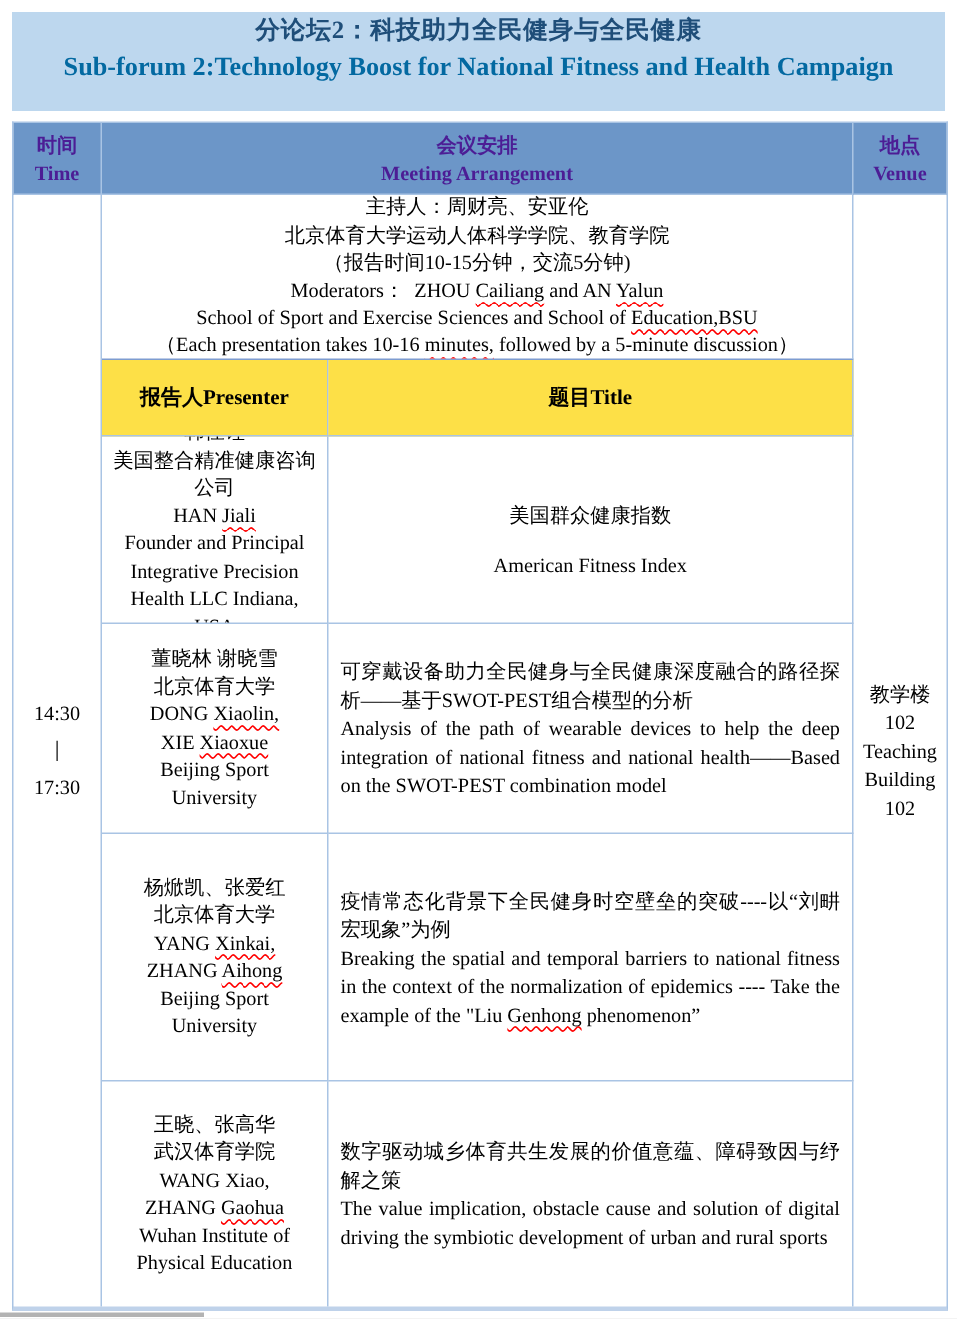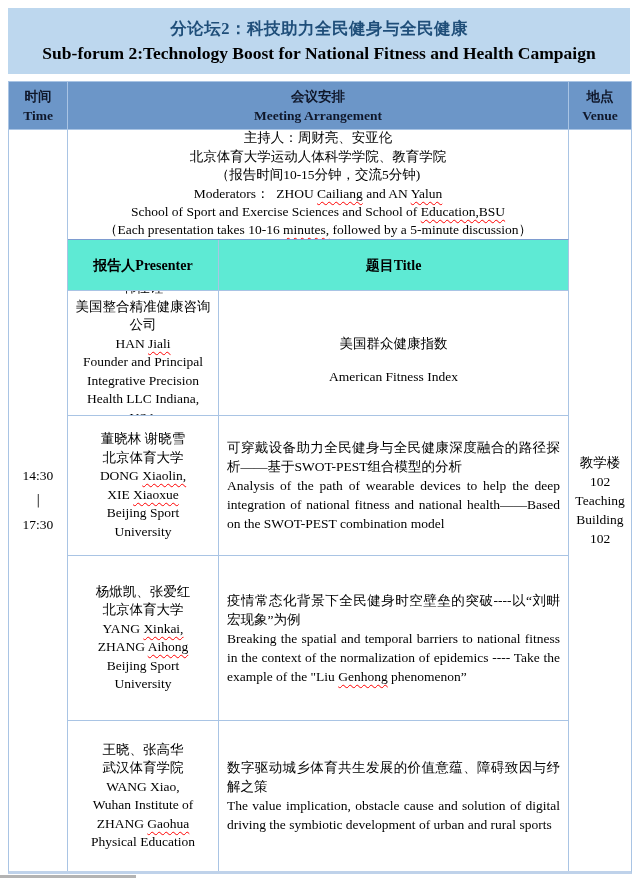--- a/index.html
+++ b/index.html
@@ -8,25 +8,25 @@
     width:638px;height:879px;
     background:#ffffff;
     font-family:"Liberation Serif","DejaVu Serif",serif;
     color:#000;
     overflow:hidden;
   }
   
   .title-band{
     position:absolute;left:8px;top:8px;width:622px;height:66px;
     background:#BDD7EE;
-    display:flex;flex-direction:column;justify-content:center;align-items:center;
+    display:flex;flex-direction:column;justify-content:flex-start;align-items:center;
     text-align:center;
   }
   .title-zh{font-size:16.5px;font-weight:bold;color:#1F4E79;line-height:24px;letter-spacing:.5px;}
-  .title-en{font-size:17.5px;font-weight:bold;color:#000000;line-height:24px;}
+  .title-en{font-size:17.5px;font-weight:bold;color:#0369a1;line-height:24px;}
   
   .schedule-table{
     position:absolute;left:8px;top:81px;width:622px;
     display:grid;
     grid-template-columns:59px 151px 350px 62px;
     grid-template-rows:48px 110px 51px 125px 140px 165px 150px;
     border:1px solid #A9C4E4;
     border-bottom:3px solid #BFD2EA;
     background:#fff;
   }
@@ -34,25 +34,25 @@
     border-right:1px solid #A9C4E4;
     border-bottom:1px solid #A9C4E4;
     display:flex;flex-direction:column;justify-content:center;
     text-align:center;
     box-sizing:border-box;
     overflow:hidden;
   }
   .no-r{border-right:none;}
   .no-b{border-bottom:none;}
   .head{
-    background:#6C96C8;color:#0f172a;font-weight:bold;
+    background:#6C96C8;color:#4c1d95;font-weight:bold;
     font-size:13.5px;line-height:19px;
   }
   .subhead{
-    background:#5eead4;color:#000;font-weight:bold;
+    background:#fde047;color:#000;font-weight:bold;
     font-size:14px;line-height:19px;
     border-bottom:1px solid #A9C4E4;
   }
   .moderator-cell{font-size:13.5px;line-height:18.4px;border-bottom-color:#7E9CD0;}
   .body-cell{font-size:13.5px;line-height:18.5px;padding:2px 4px;}
   .title-cell{align-items:stretch;text-align:left;padding:2px 8px;line-height:19px;}
   .title-cell .line{text-align:justify;}
   .title-cell.align-center{text-align:center;}
   .title-cell.align-center .line{text-align:center;margin-top:14px;}
   .time-cell{font-size:13.5px;}
@@ -180,22 +180,22 @@
       </div>
     <div class="cell body-cell title-cell c-t2">
         <div class="line"><span>疫情常态化背景下全民健身时空壁垒的突破----以“刘畊宏现象”为例</span></div>
         <div class="line"><span>Breaking the spatial and temporal barriers to national fitness in the context of the normalization of epidemics ---- Take the example of the "Liu </span><span class="sp">Genhong</span><span> phenomenon”</span></div>
       </div>
 
     <div class="cell body-cell no-b c-p3">
         <div class="line"><span>王晓、张高华</span></div>
         <div class="line"><span>武汉体育学院</span></div>
         <div class="line"><span>WANG Xiao,</span></div>
+        <div class="line"><span>ZHANG </span><span class="sp">Gaohua</span></div>
         <div class="line"><span>Wuhan Institute of</span></div>
-        <div class="line"><span>ZHANG </span><span class="sp">Gaohua</span></div>
         <div class="line"><span>Physical Education</span></div>
       </div>
     <div class="cell body-cell title-cell no-b c-t3">
         <div class="line"><span>数字驱动城乡体育共生发展的价值意蕴、障碍致因与纾解之策</span></div>
         <div class="line"><span>The value implication, obstacle cause and solution of digital driving the symbiotic development of urban and rural sports</span></div>
       </div>
 
   </div>
 
   <div class="scrollbar-stub"></div>

